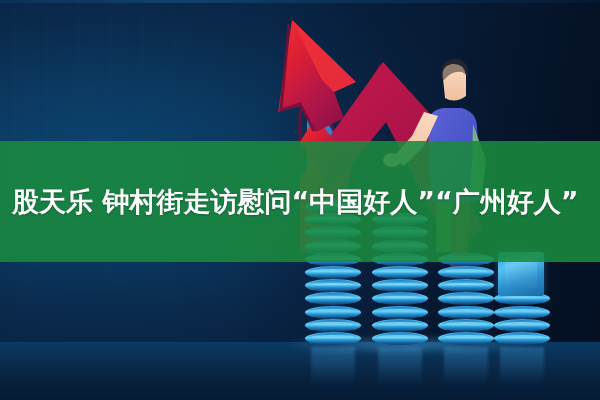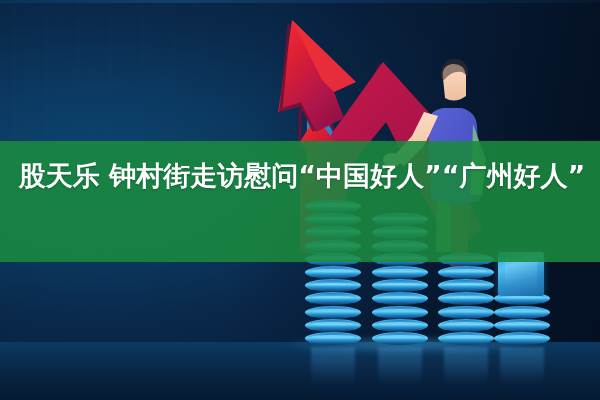--- a/index.html
+++ b/index.html
@@ -120,24 +120,24 @@
     left: 0; right: 0;
     top: 141px; height: 121px;
     background: #1a8a3f;
     opacity: .88;
   }
   .headline {
     position: absolute;
     left: 0; right: 0;
     top: 141px; height: 121px;
     display: flex;
-    flex-direction: row;
+    flex-direction: column;
     align-items: center;
     justify-content: center;
-    padding: 16px 8px;
+    padding: 0 8px;
     box-sizing: border-box;
   }
   .hl-line {
     color: #ffffff;
     font-weight: bold;
     font-size: 27px;
     line-height: 38px;
     letter-spacing: 0px;
     white-space: nowrap;
     text-shadow: 0 1px 2px rgba(0,0,0,.25);

